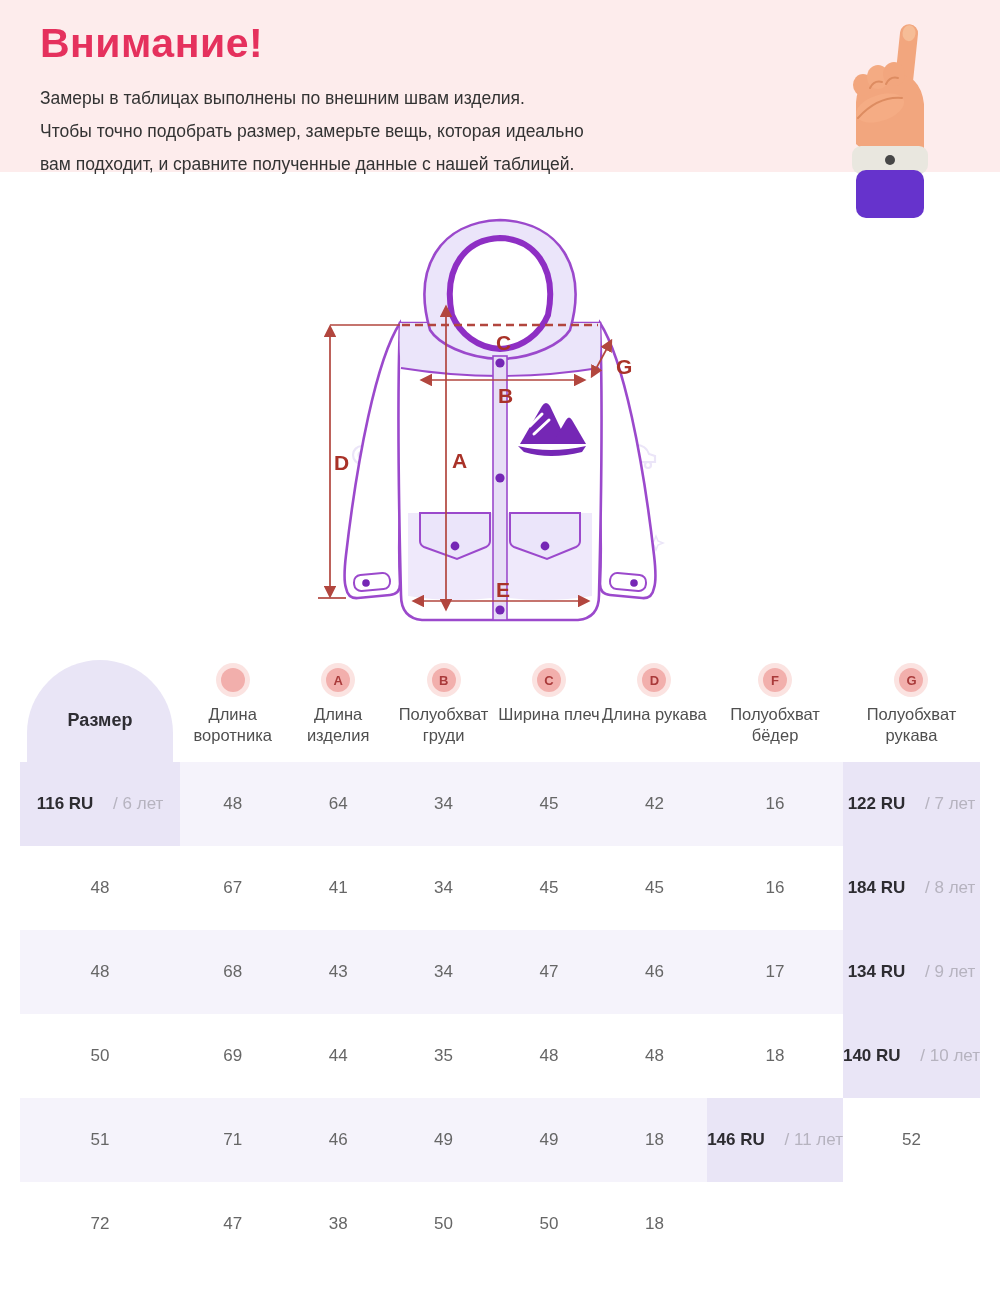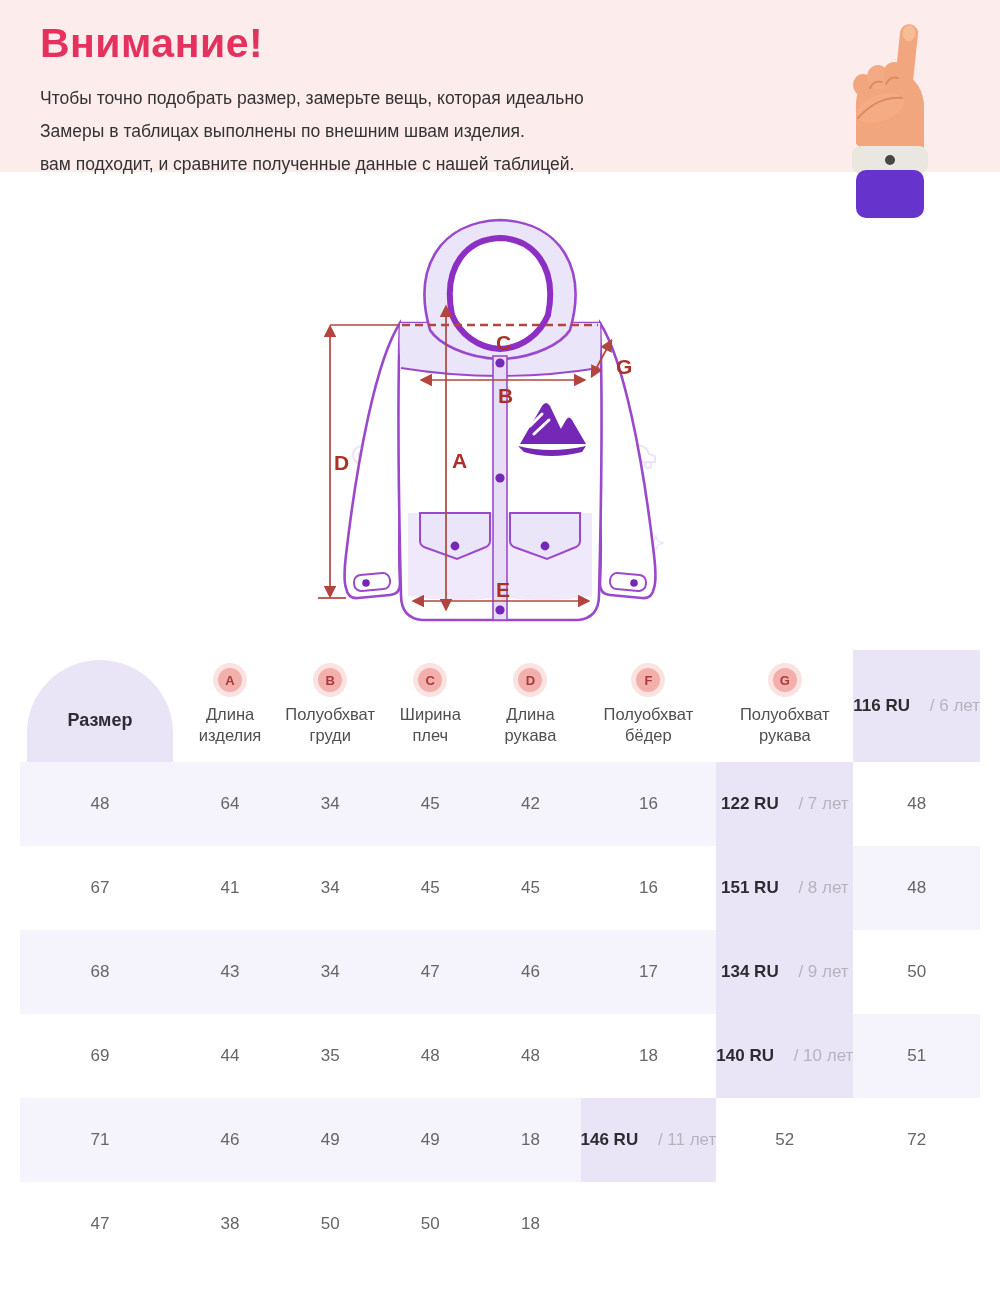--- a/index.html
+++ b/index.html
@@ -50,22 +50,22 @@
   .td.size .sz{font-weight:bold;color:#2d2c31;}
   .td.size .age{color:#b6b3bf;}
   .td.striped{background:#f5f3fb;}
 </style>
 </head>
 <body>
 
 <div class="banner">
   <div class="banner-title">Внимание!</div>
   <div class="banner-text">
+    <div>Замеры в таблицах выполнены по внешним швам изделия.</div>
     <div>Чтобы точно подобрать размер, замерьте вещь, которая идеально</div>
-    <div>Замеры в таблицах выполнены по внешним швам изделия.</div>
     <div>вам подходит, и сравните полученные данные с нашей таблицей.</div>
   </div>
 </div>
 
 <svg class="hand" viewBox="0 0 92 196">
 
   <g transform="rotate(6 62 40)">
     <rect x="53" y="2" width="18" height="82" rx="9" fill="#f2a67e"></rect>
     <ellipse cx="62" cy="11" rx="6.5" ry="8" fill="#f6bd97"></ellipse>
   </g>
@@ -185,20 +185,26 @@
   <text class="mlabel" x="196" y="387">E</text>
   <text class="mlabel" x="316" y="164">G</text>
 </svg>
 </div>
 
 <div class="size-table">
   <div class="th-size-col">
     <div class="capsule">Размер</div>
   </div>
 
+<div class="th">
+      <span class="circle">
+        <span class="circle-inner"></span>
+      </span>
+      <span class="th-label">Длина воротника</span>
+    </div>
     <div class="th">
       <span class="circle">
         <span class="circle-inner">A</span>
       </span>
       <span class="th-label">Длина изделия</span>
     </div>
     <div class="th">
       <span class="circle">
         <span class="circle-inner">B</span>
       </span>
@@ -236,21 +242,21 @@
     <div class="td num striped">42</div>
     <div class="td num striped">16</div>
     <div class="td size"><span class="sz">122 RU</span><span class="age"> / 7 лет</span></div>
     <div class="td num">48</div>
     <div class="td num">67</div>
     <div class="td num">41</div>
     <div class="td num">34</div>
     <div class="td num">45</div>
     <div class="td num">45</div>
     <div class="td num">16</div>
-    <div class="td size"><span class="sz">151 RU</span><span class="age"> / 8 лет</span></div>
+    <div class="td size"><span class="sz">184 RU</span><span class="age"> / 8 лет</span></div>
     <div class="td num striped">48</div>
     <div class="td num striped">68</div>
     <div class="td num striped">43</div>
     <div class="td num striped">34</div>
     <div class="td num striped">47</div>
     <div class="td num striped">46</div>
     <div class="td num striped">17</div>
     <div class="td size"><span class="sz">134 RU</span><span class="age"> / 9 лет</span></div>
     <div class="td num">50</div>
     <div class="td num">69</div>

